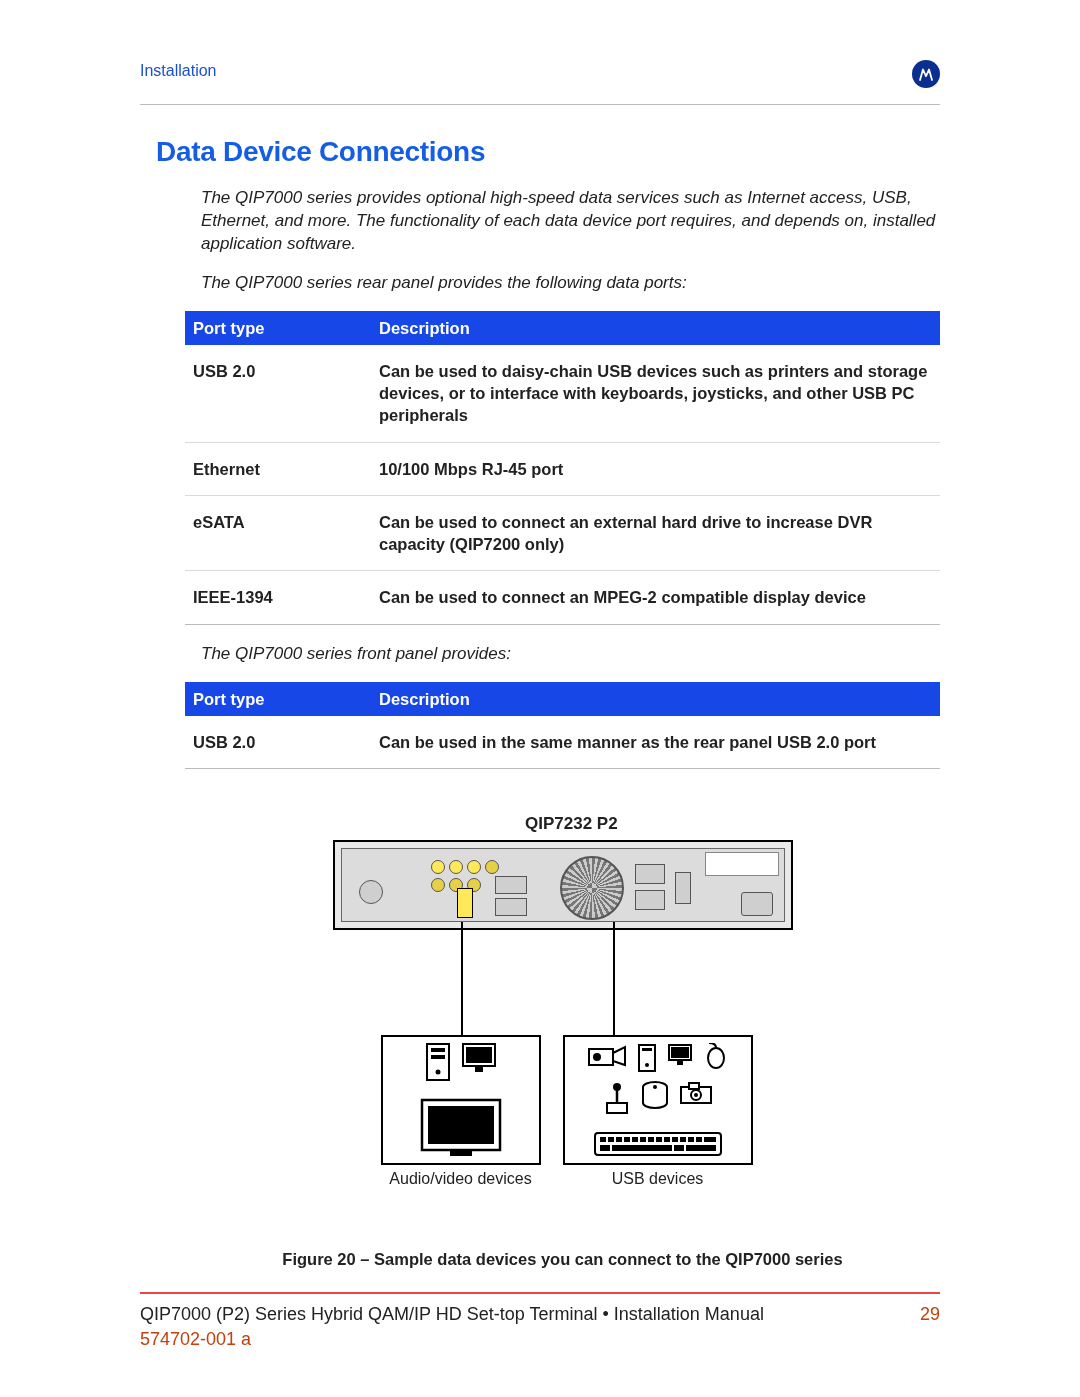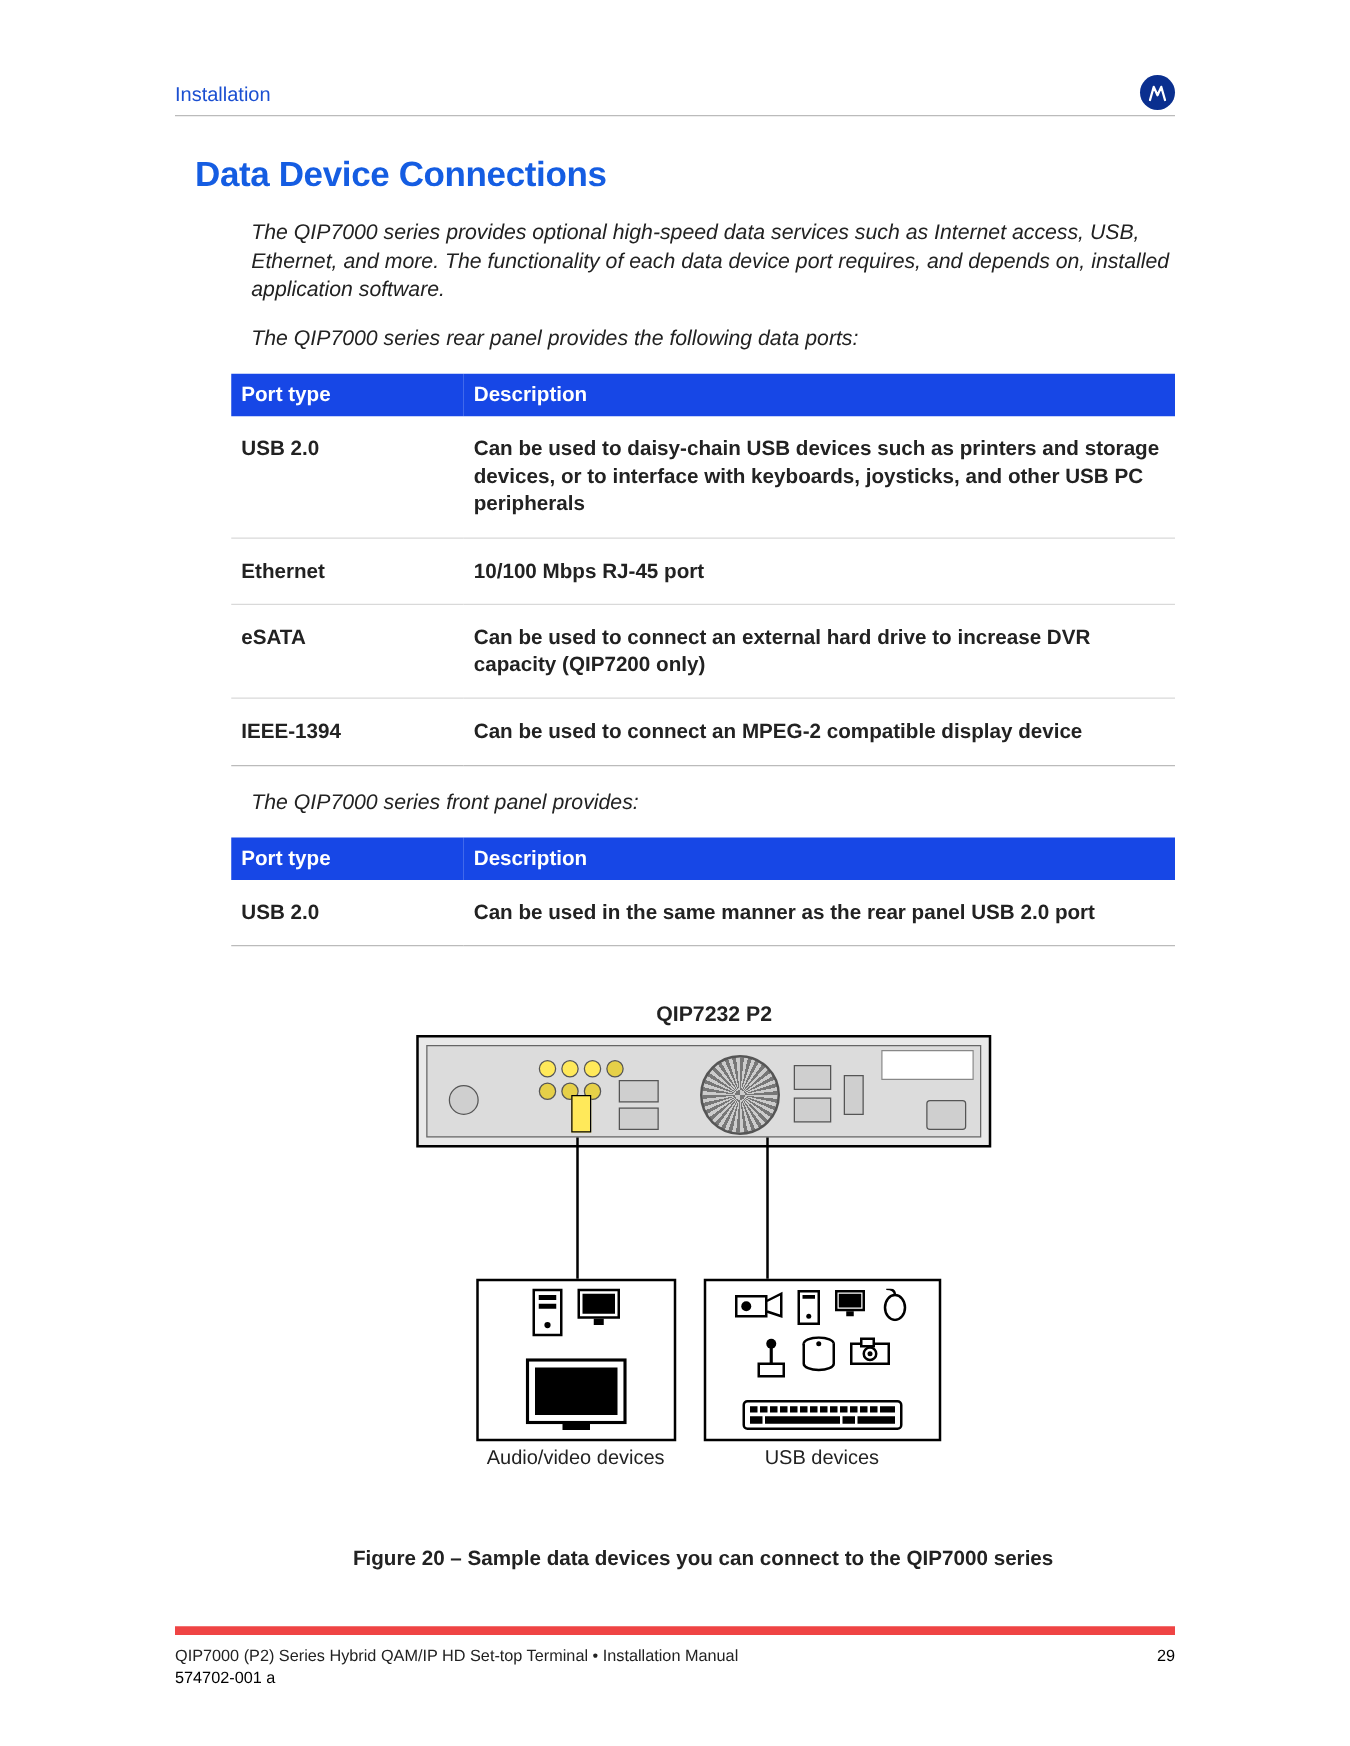--- a/index.html
+++ b/index.html
@@ -14,23 +14,23 @@
     height: 1397px;
     position: relative;
     box-sizing: border-box;
     padding: 60px 140px 50px 140px;
     font-size: 17px;
     line-height: 1.35;
   }
   .header-row {
     display: flex;
     justify-content: space-between;
-    align-items: flex-end;
+    align-items: flex-start;
     border-bottom: 1px solid #bbb;
-    padding-bottom: 4px;
+    padding-bottom: 16px;
     margin-bottom: 28px;
   }
   .header-row .section-link { color: #1b4fd1; font-size: 16px; }
   .logo {
     width: 28px; height: 28px;
     border-radius: 50%;
     background: #0a2f8f;
     display: flex; align-items: center; justify-content: center;
   }
   .logo svg { width: 18px; height: 18px; }
@@ -154,30 +154,30 @@
   .figure-caption {
     font-weight: 700;
     text-align: center;
     margin-top: 58px;
     font-size: 16.5px;
   }
 
   .footer {
     position: absolute;
     left: 140px; right: 140px; bottom: 46px;
-    font-size: 13px;
-    border-top: 7px solid #ef4444;
+    font-size: 18px;
+    border-top: 2px solid #ef4444;
     padding-top: 8px;
     text-align: right;
   }
   .footer-row {
     display: flex;
     justify-content: space-between;
   }
-  .footer .blue { color: #000000; }
+  .footer .blue { color: #c2410c; }
 </style>
 </head>
 <body>
 
 <div class="page">
 
   <div class="header-row">
     <span class="section-link">Installation</span>
     <span class="logo">
       <svg viewBox="0 0 24 24">

